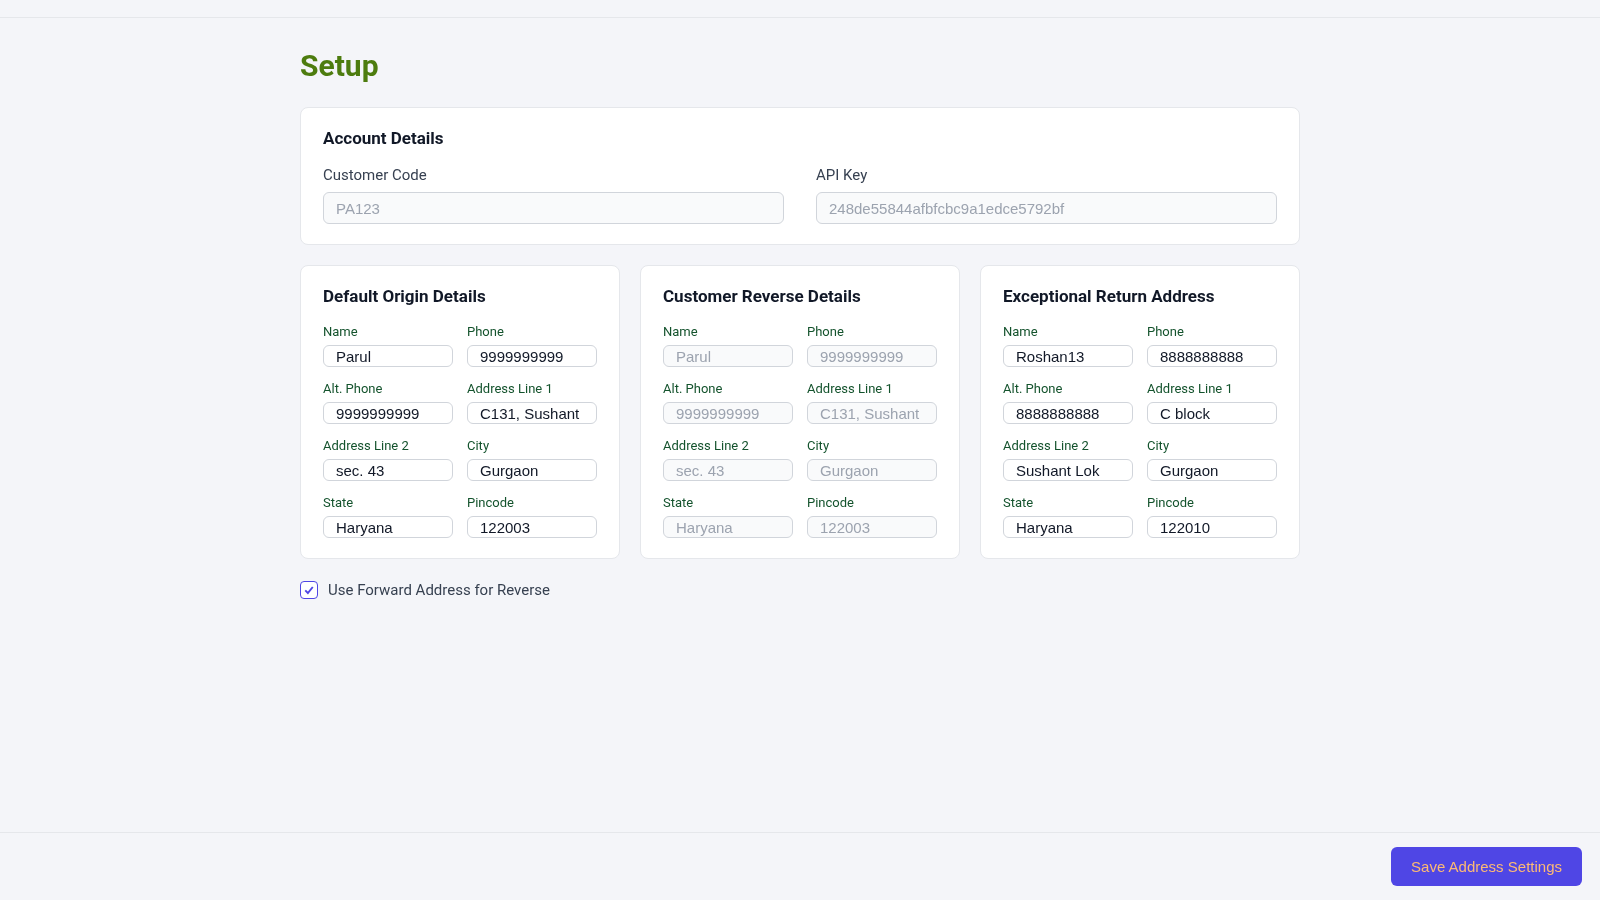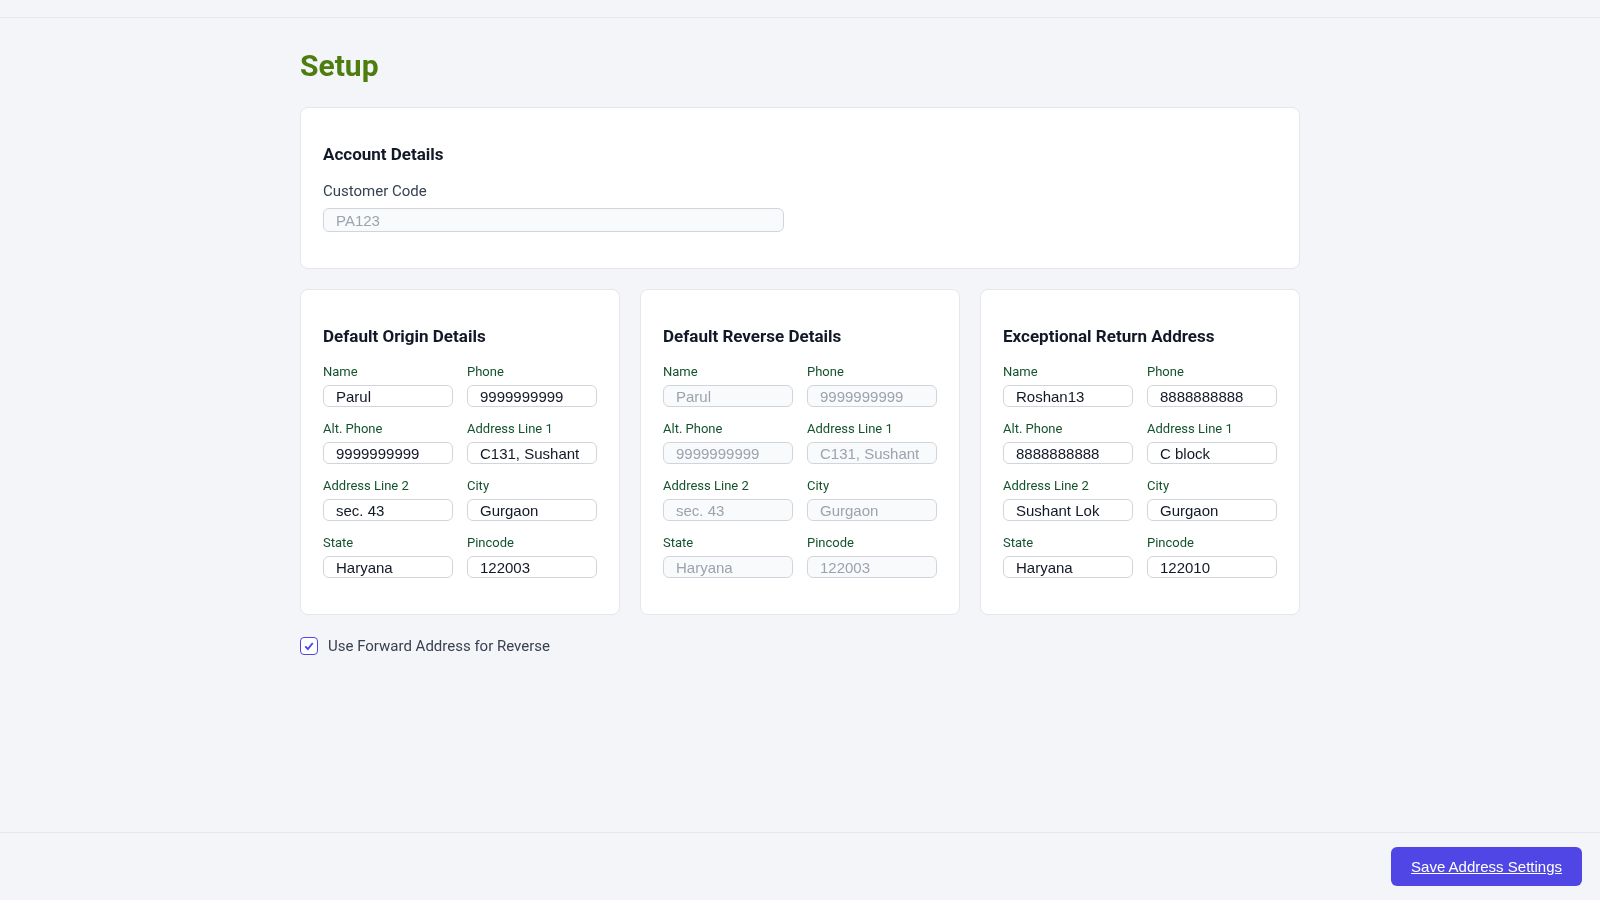--- a/index.html
+++ b/index.html
@@ -18,42 +18,42 @@
   h1.page-title {
     font-size: 30px;
     font-weight: 700;
     color: #4d7c0f;
     margin-bottom: 24px;
   }
   .card {
     background: #fff;
     border: 1px solid #e5e7eb;
     border-radius: 8px;
-    padding: 36px 22px;
+    padding: 20px 22px;
   }
   .card h2 {
     font-size: 17px;
     font-weight: 700;
     color: #111827;
     margin-bottom: 18px;
   }
   .row2 {
     display: grid;
     grid-template-columns: 1fr 1fr;
     gap: 32px;
   }
   .field label {
     display: block;
     font-size: 15px;
     color: #374151;
     margin-bottom: 8px;
   }
   .input {
     width: 100%;
-    height: 24px;
+    height: 32px;
     border: 1px solid #d1d5db;
     border-radius: 6px;
     padding: 0 12px;
     font-size: 15px;
     color: #111827;
     background: #fff;
   }
   .input.readonly {
     background: #f9fafb;
     color: #9ca3af;
@@ -103,45 +103,48 @@
     border-top: 1px solid #e5e7eb;
     background:#f4f5f9;
     padding: 14px 18px;
     display:flex;
     justify-content:flex-end;
     position: fixed;
     left:0; right:0; bottom:0;
   }
   .save-btn {
     background:#4f46e5;
-    color:#ffffff;
+    color:#fdba74;
     border:none;
     border-radius:6px;
     padding: 11px 20px;
     font-size: 15px;
     font-weight: 500;
     cursor:pointer;
-    text-decoration:underline;
   }
   .spacer-bottom { height: 90px; }
 </style>
 </head>
 <body>
 
 <div class="top-border"></div>
 
 <div class="page">
   <h1 class="page-title">Setup</h1>
 
   <div class="card">
     <h2>Account Details</h2>
     <div class="row2">
       <div class="field">
         <label>Customer Code</label>
         <input class="input readonly" readonly="" value="PA123" style="">
+      </div>
+      <div class="field">
+        <label>API Key</label>
+        <input class="input readonly" readonly="" value="248de55844afbfcbc9a1edce5792bf" style="">
       </div>
     </div>
   </div>
 
   <div class="three-cards">
 
     <div class="card">
       <h2>Default Origin Details</h2>
       <div class="addr-grid">
         <div><label>Name</label><input class="input" value="Parul" style=""></div>
@@ -149,21 +152,21 @@
         <div><label>Alt. Phone</label><input class="input" value="9999999999" style=""></div>
         <div><label>Address Line 1</label><input class="input" value="C131, Sushant" style=""></div>
         <div><label>Address Line 2</label><input class="input" value="sec. 43" style=""></div>
         <div><label>City</label><input class="input" value="Gurgaon" style=""></div>
         <div><label>State</label><input class="input" value="Haryana" style=""></div>
         <div><label>Pincode</label><input class="input" value="122003" style=""></div>
       </div>
     </div>
 
     <div class="card">
-      <h2>Default Reverse Details</h2>
+      <h2>Customer Reverse Details</h2>
       <div class="addr-grid">
         <div><label>Name</label><input class="input disabled" disabled="" value="Parul" style=""></div>
         <div><label>Phone</label><input class="input disabled" disabled="" value="9999999999" style=""></div>
         <div><label>Alt. Phone</label><input class="input disabled" disabled="" value="9999999999" style=""></div>
         <div><label>Address Line 1</label><input class="input disabled" disabled="" value="C131, Sushant" style=""></div>
         <div><label>Address Line 2</label><input class="input disabled" disabled="" value="sec. 43" style=""></div>
         <div><label>City</label><input class="input disabled" disabled="" value="Gurgaon" style=""></div>
         <div><label>State</label><input class="input disabled" disabled="" value="Haryana" style=""></div>
         <div><label>Pincode</label><input class="input disabled" disabled="" value="122003" style=""></div>
       </div>

